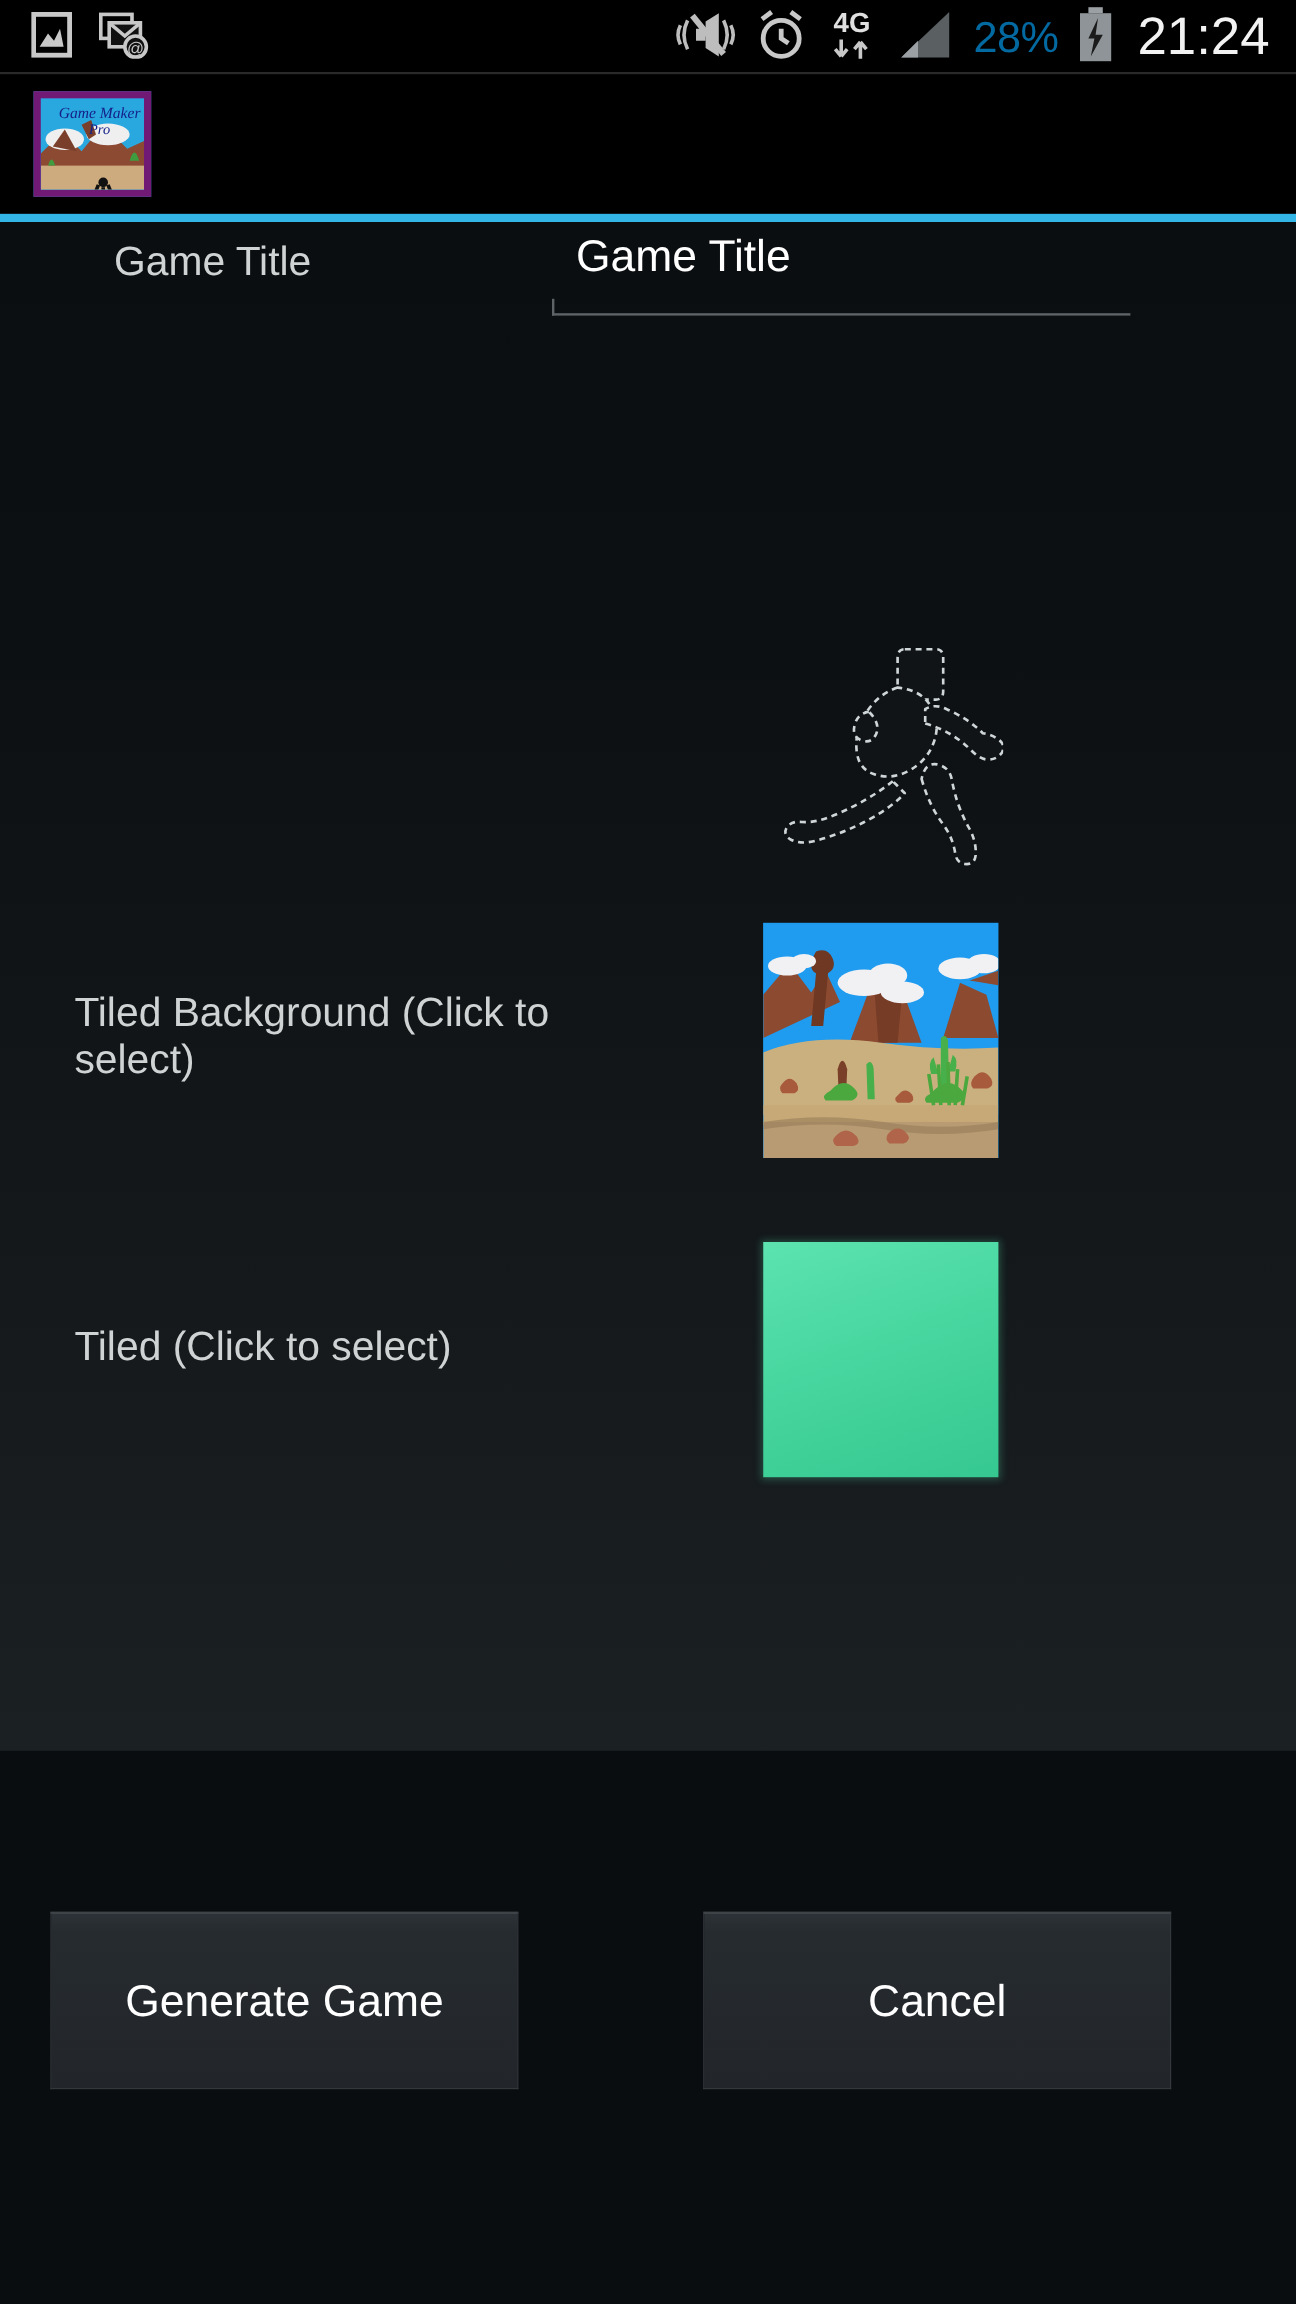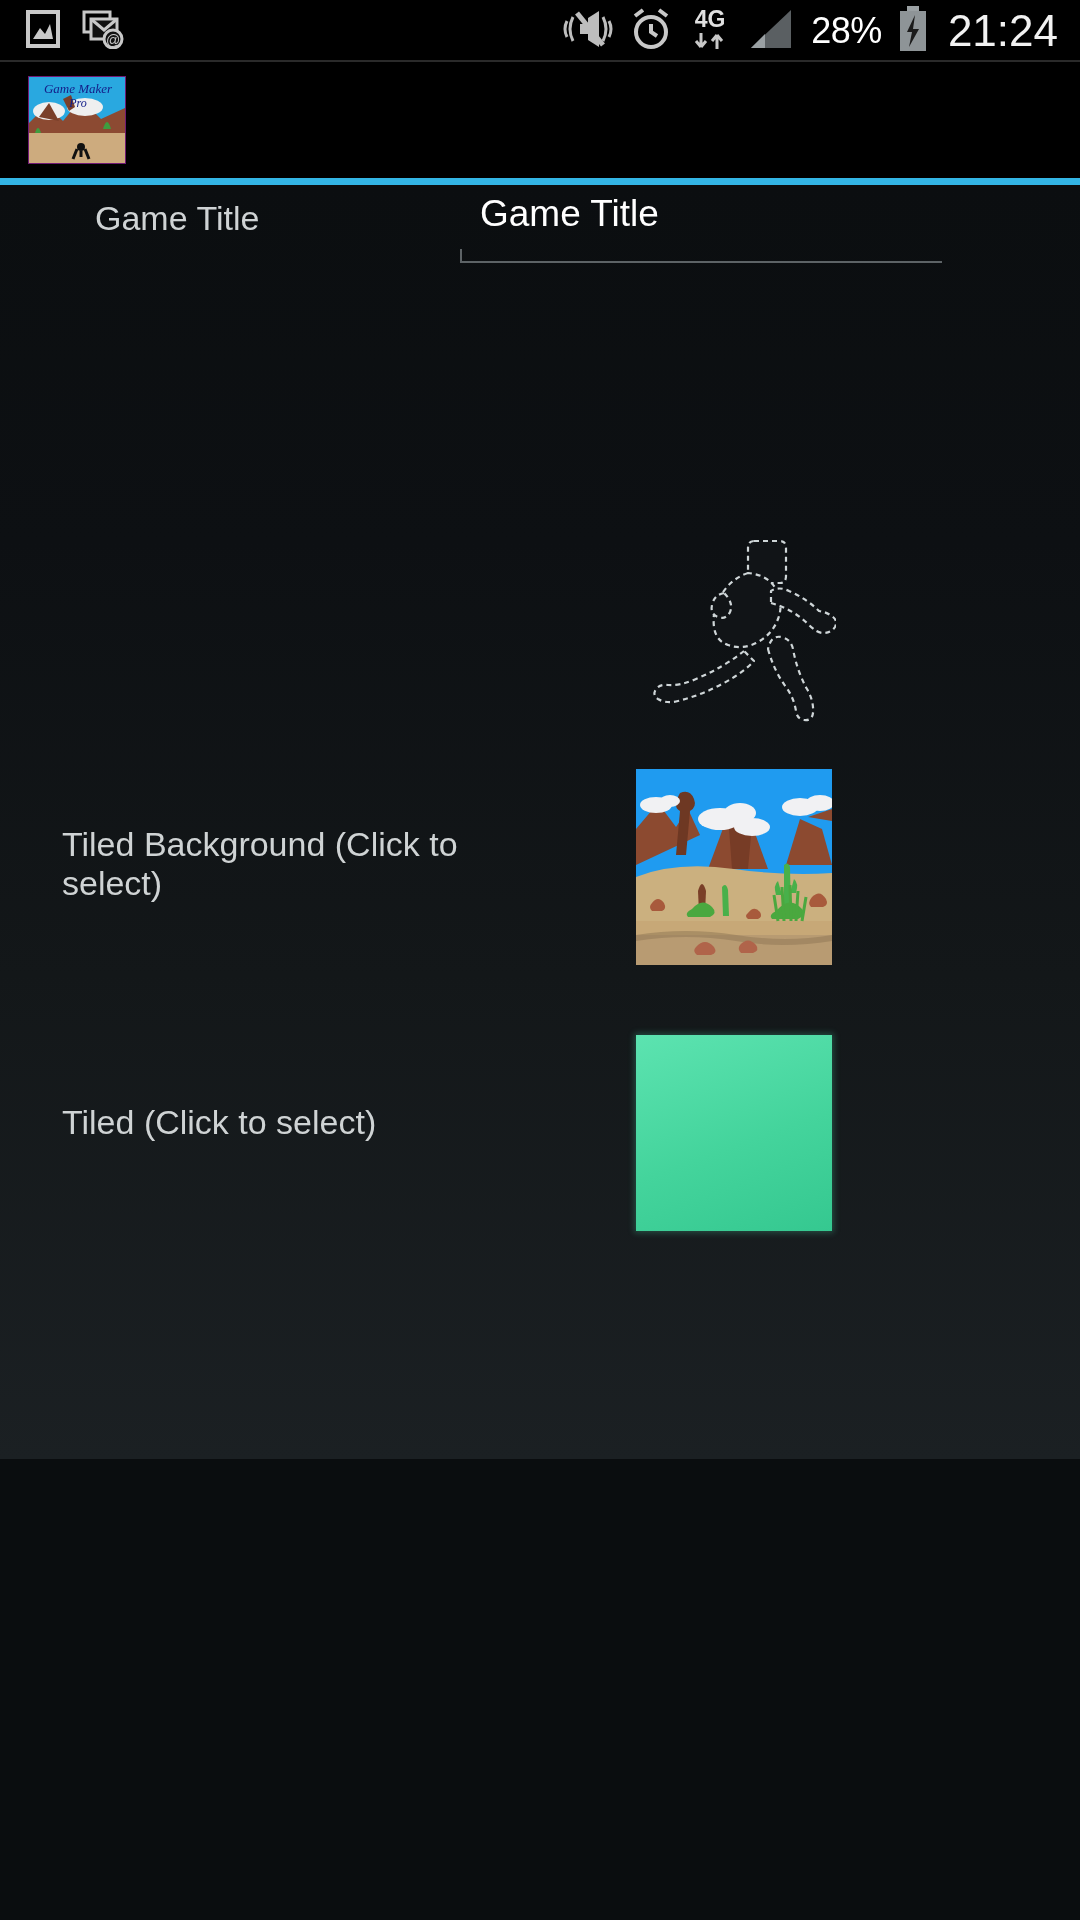--- a/index.html
+++ b/index.html
@@ -13,39 +13,39 @@
   
   .statusbar{
     position:relative; width:1080px; height:62px;
     background:#000; display:flex; align-items:center;
     padding:0 22px 0 26px;
   }
   .sb-left{ display:flex; align-items:center; gap:22px; }
   .sb-right{ margin-left:auto; display:flex; align-items:center; gap:14px; }
   .sb-icon{ display:block; }
   .sb-pct{
-    color:#ffffff; font-size:36px; font-weight:400; letter-spacing:-0.5px;
+    color:#0369a1; font-size:36px; font-weight:400; letter-spacing:-0.5px;
   }
   .sb-clock{
     color:#f2f2f2; font-size:44px; font-weight:400; letter-spacing:0px;
     margin-left:4px;
   }
   .statusbar:after{
     content:""; position:absolute; left:0; bottom:0; width:100%; height:2px;
     background:#2a2a2a;
   }
 
   
   .appbar{
     position:relative; width:1080px; height:116px;
     background:#000; display:flex; align-items:center; padding-left:28px;
   }
   .app-icon{
     width:98px; height:88px; flex:0 0 auto; position:relative;
-    overflow:hidden; background:#2aa7e8; border:1px solid #701a75;
+    overflow:hidden; background:#2aa7e8; border:6px solid #701a75;
   }
   .app-title{
     color:#fff; font-size:49px; font-weight:400; margin-left:36px;
     letter-spacing:0.3px;
   }
   .accent-bar{ width:1080px; height:7px; }
 
   
   .content{
     position:relative; width:1080px; height:1274px;
@@ -272,14 +272,18 @@
     </div>
   </div>
 
   <div class="row sel-row" style="top:818px; height:262px;">
     <div class="sel-label row-label" style="top:100px;">Tiled (Click to select)</div>
     <div class="sel-thumb" style="top:32px;">
       <div class="block-thumb"></div>
     </div>
   </div>
 
+  <div class="btn-bar">
+    <div class="btn btn-generate">Generate Game</div>
+    <div class="btn btn-cancel">Cancel</div>
+  </div>
 
 </div>
 
 </body></html>

